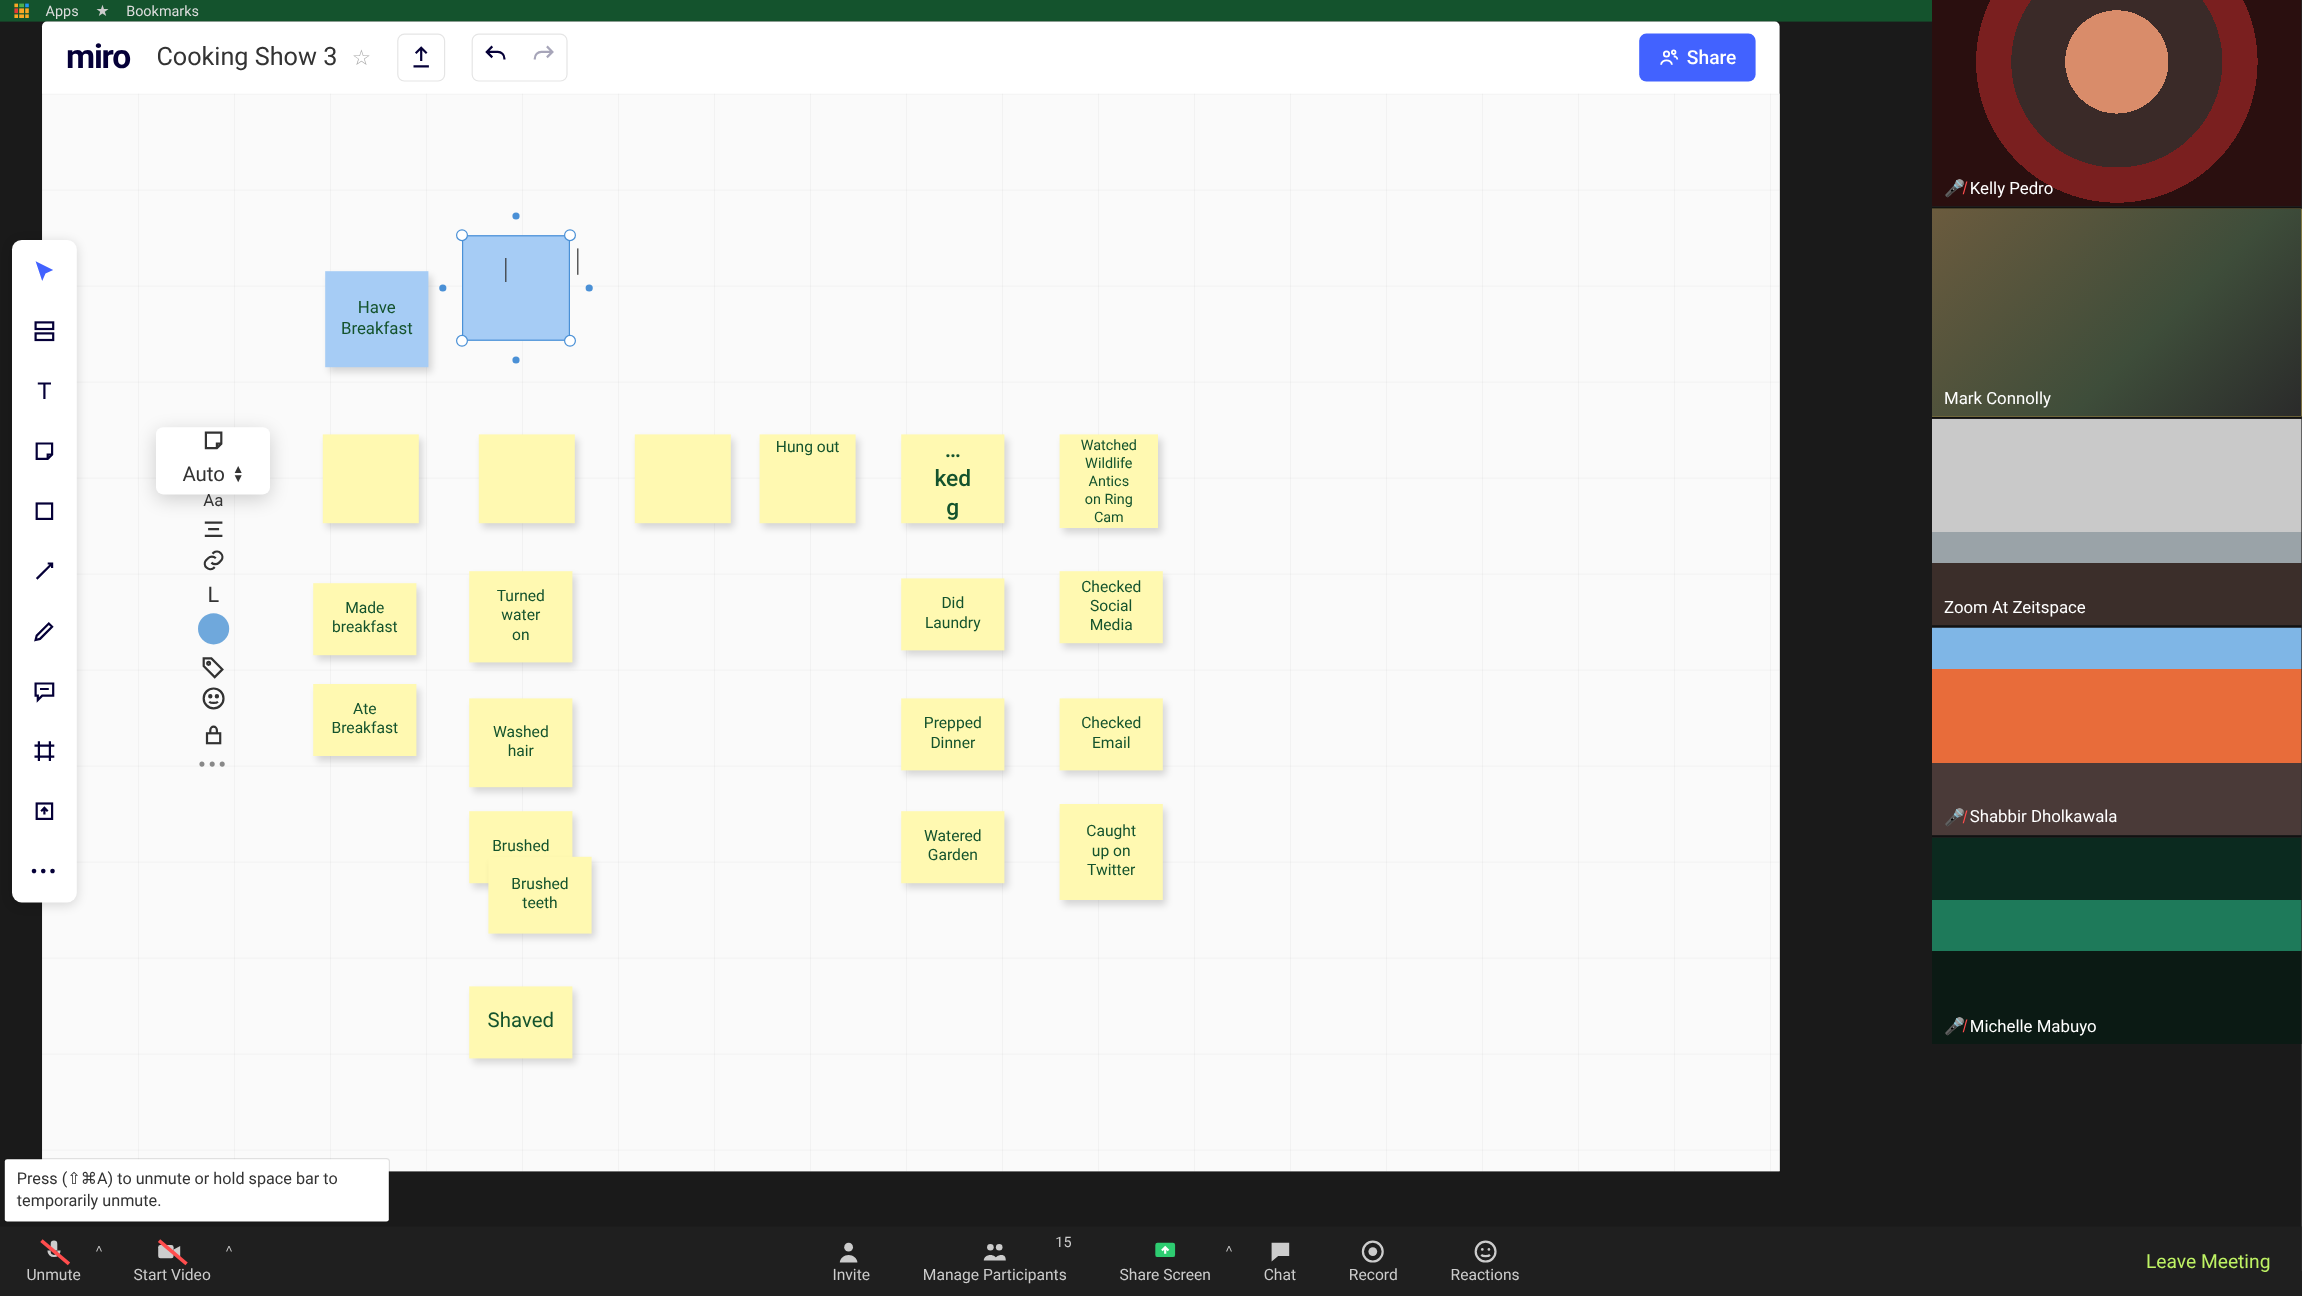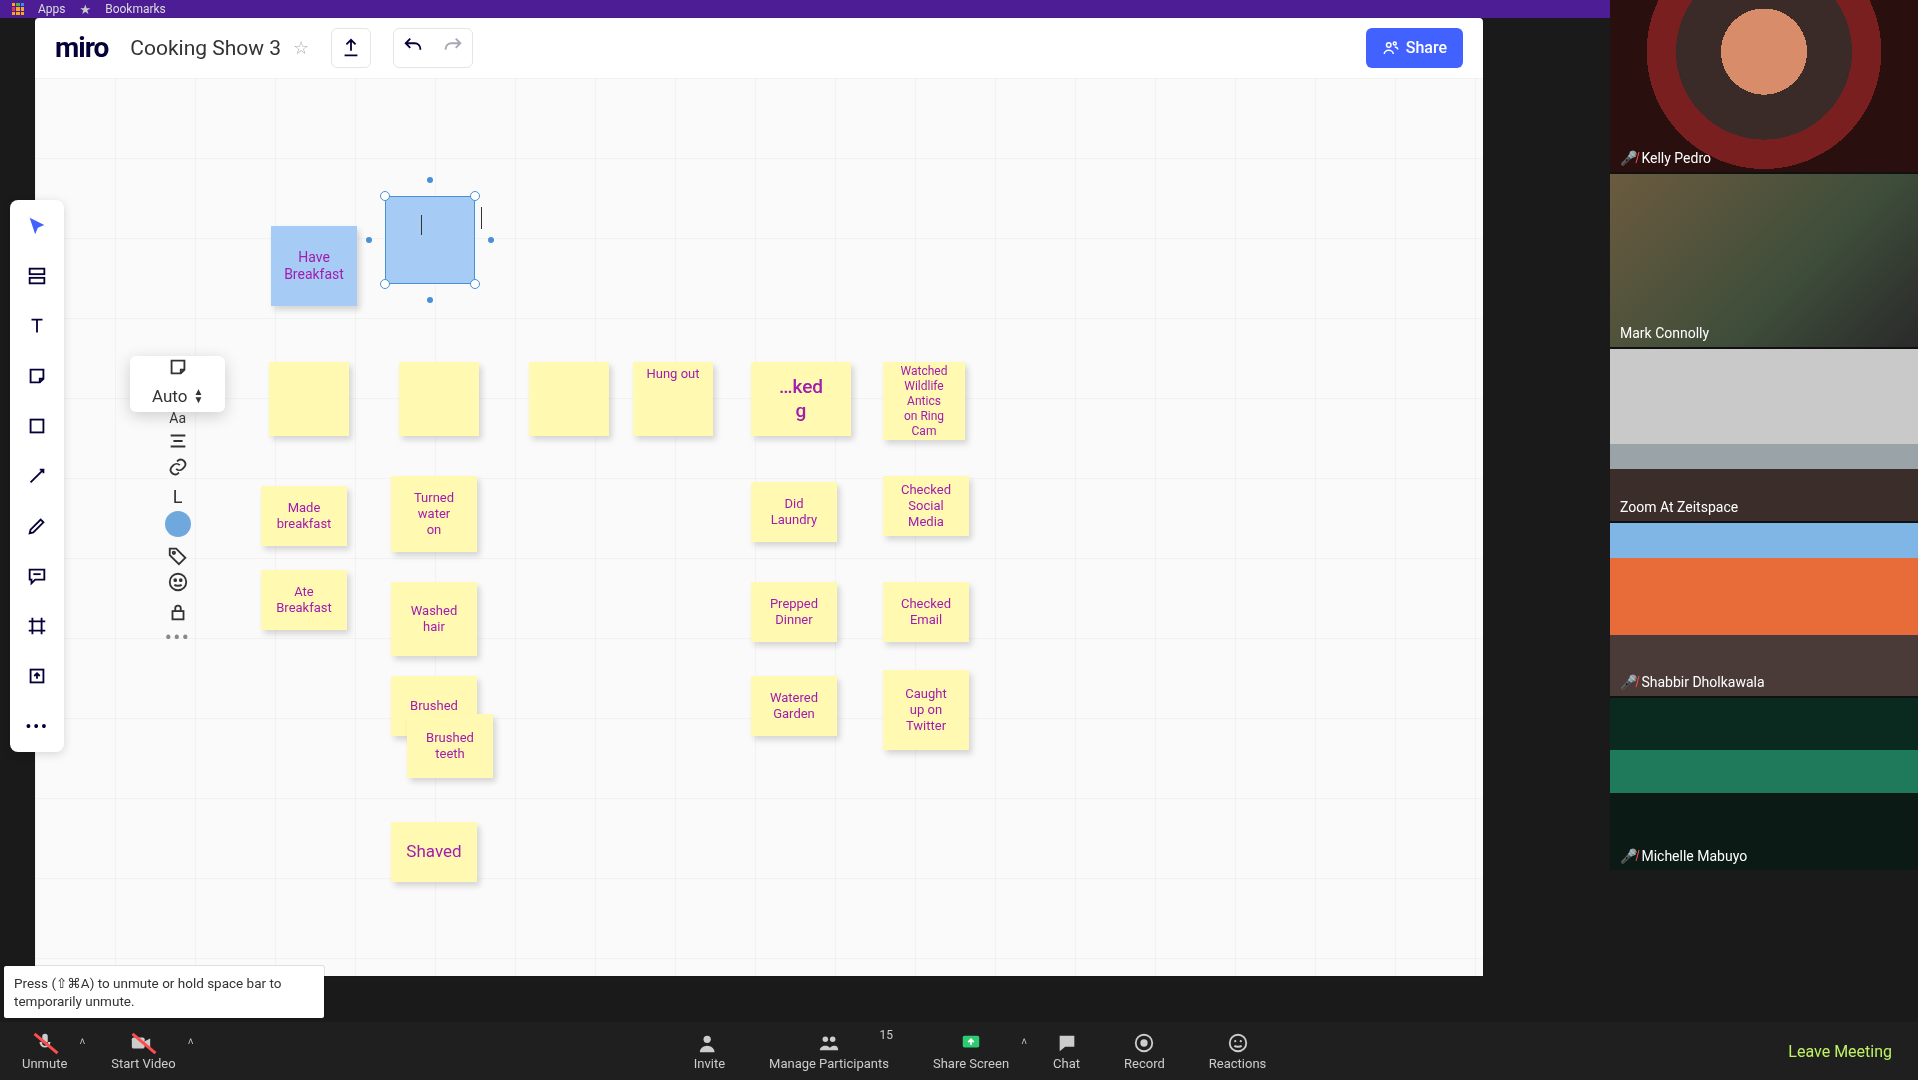--- a/index.html
+++ b/index.html
@@ -1,19 +1,19 @@
 <!DOCTYPE html>
 <html><head>
 <meta charset="utf-8">
 <style>
 * { margin:0; padding:0; box-sizing:border-box; font-family:-apple-system,BlinkMacSystemFont,"Segoe UI",Roboto,sans-serif; }
 html,body { width:1918px; height:1080px; background:#1a1a1a; overflow:hidden; }
 
 
-.browser-bar { height:18px; background:#4c1d95; color:#ddd; font-size:12px; display:flex; align-items:center; padding:0 12px; gap:14px; }
+.browser-bar { height:18px; background:#14532d; color:#ddd; font-size:12px; display:flex; align-items:center; padding:0 12px; gap:14px; }
 .browser-bar .grid-icon { width:12px; height:12px; display:inline-grid; grid-template-columns:repeat(3,1fr); grid-template-rows:repeat(3,1fr); gap:1px; }
 .browser-bar .grid-icon span { background:#f9a825; }
 .browser-bar .grid-icon span:nth-child(2){background:#4caf50;}
 .browser-bar .grid-icon span:nth-child(3){background:#2196f3;}
 .browser-bar .grid-icon span:nth-child(4){background:#e53935;}
 .browser-bar .star { color:#ccc; font-size:13px; }
 
 
 .miro { position:absolute; top:18px; left:35px; width:1448px; height:958px; background:#fff; border-radius:4px 4px 0 0; box-shadow:0 0 0 1px rgba(0,0,0,.05);}
 .miro-header { height:60px; display:flex; align-items:center; padding:0 20px; gap:22px; border-bottom:1px solid rgba(0,0,0,0); }
@@ -32,21 +32,21 @@
   background-size:80px 80px;
 }
 
 
 .left-tools { position:absolute; top:200px; left:10px; width:54px; background:#fff; border-radius:8px; box-shadow:0 2px 10px rgba(0,0,0,.15); display:flex; flex-direction:column; align-items:center; padding:10px 0; gap:18px; }
 .left-tools .tool { width:32px; height:32px; display:flex; align-items:center; justify-content:center; color:#050038; cursor:pointer; }
 .tool svg, .hdr-btn svg, .undo-redo svg { width:22px; height:22px; stroke:#050038; fill:none; stroke-width:2; }
 .tool.cursor svg { fill:#4262ff; stroke:none; }
 
 
-.sticky { position:absolute; width:86px; min-height:60px; padding:8px 22px; font-size:13px; line-height:1.25; text-align:center; color:#a21caf; box-shadow:3px 4px 6px rgba(0,0,0,.15); display:flex; align-items:center; justify-content:center; }
+.sticky { position:absolute; width:86px; min-height:60px; padding:8px 22px; font-size:13px; line-height:1.25; text-align:center; color:#14532d; box-shadow:3px 4px 6px rgba(0,0,0,.15); display:flex; align-items:center; justify-content:center; }
 .sticky.yellow { background:#fff9b1; }
 .sticky.blue { background:#a6ccf5; font-size:14px; }
 .sticky.small { font-size:12px; }
 
 
 .selected-shape { position:absolute; width:90px; height:88px; background:#a6ccf5; border:1px solid #4a90d6;}
 .sel-handle { position:absolute; width:10px; height:10px; background:#fff; border:1.5px solid #4a90d6; border-radius:50%; }
 .sel-dot { position:absolute; width:6px; height:6px; background:#4a90d6; border-radius:50%; }
 
 
@@ -156,21 +156,21 @@
       <div style="position:absolute;left:40%;top:18px;width:1px;height:20px;background:#333"></div>
     </div>
     <div style="position:absolute;top:129px;left:446px;width:1px;height:22px;background:#333"></div>
 
     <div class="sticky yellow" style="top:284px;left:234px;width:80px;height:74px"></div>
     <div class="sticky yellow" style="top:284px;left:364px;width:80px;height:74px"></div>
     <div class="sticky yellow" style="top:284px;left:494px;width:80px;height:74px"></div>
     <div class="sticky yellow" style="top:284px;left:598px;width:80px;height:74px">
         <span style="position:absolute;top:4px">Hung out</span>
       </div>
-    <div class="sticky yellow" style="top:284px;left:716px;width:100px;height:74px;font-size:19px;font-weight:500">…ked g</div>
+    <div class="sticky yellow" style="top:284px;left:716px;width:86px;height:74px;font-size:19px;font-weight:500">…ked g</div>
     <div class="sticky yellow small" style="top:284px;left:848px;width:82px;height:78px">Watched Wildlife Antics on Ring Cam</div>
 
     <div class="sticky yellow" style="top:408px;left:226px">Made breakfast</div>
     <div class="sticky yellow" style="top:398px;left:356px;height:76px">Turned water on</div>
     <div class="sticky yellow" style="top:404px;left:716px">Did Laundry</div>
     <div class="sticky yellow" style="top:398px;left:848px;height:60px">Checked Social Media</div>
 
     <div class="sticky yellow" style="top:492px;left:226px">Ate Breakfast</div>
     <div class="sticky yellow" style="top:504px;left:356px;height:74px">Washed hair</div>
     <div class="sticky yellow" style="top:504px;left:716px">Prepped Dinner</div>

